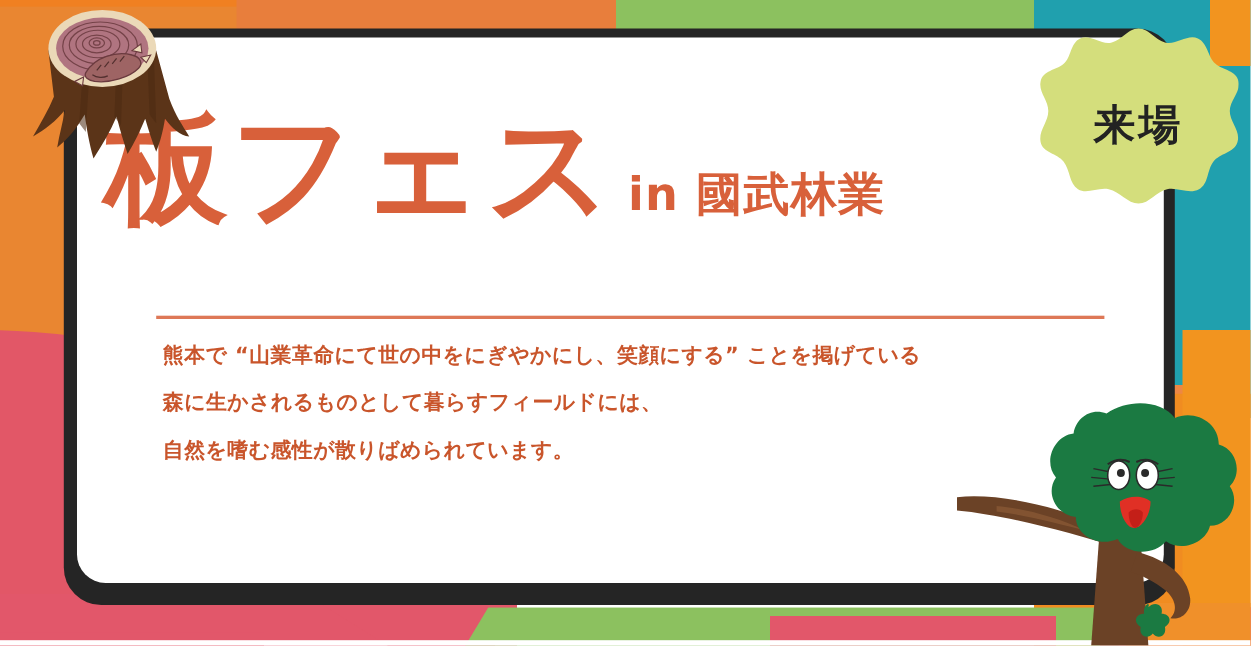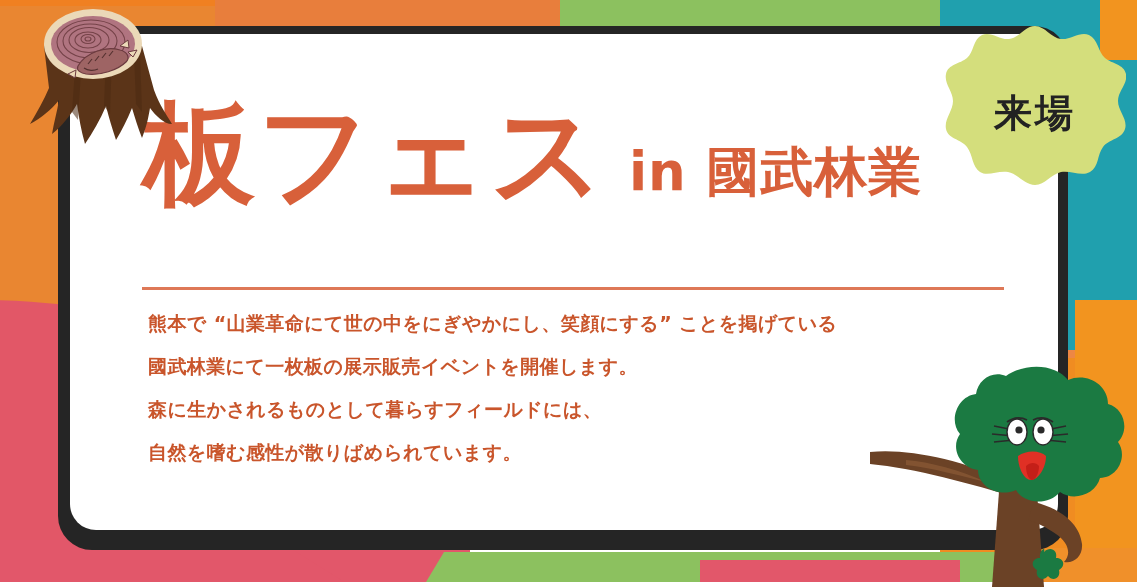--- a/index.html
+++ b/index.html
@@ -62,33 +62,32 @@
     border-radius: 26px;
     overflow: hidden;
   }
 
   
   #title-row {
     position: absolute;
     left: 95px; top: 100px;
     display: flex;
     align-items: flex-end;
-    gap: 22px;
-    margin-left: 48px;
+    gap: 12px;
   }
   #title-main {
     font-size: 112px;
     line-height: .95;
     font-weight: 900;
     color: #D8603A;
     letter-spacing: 2px;
     white-space: nowrap;
   }
   #title-sub {
-    font-size: 53px;
+    font-size: 42px;
     line-height: 1;
     font-weight: 900;
     color: #D8603A;
     letter-spacing: 1px;
     padding-bottom: 8px;
     white-space: nowrap;
   }
   #title-rule {
     position: absolute;
     left: 142px; top: 287px;
@@ -167,21 +166,20 @@
   <div id="card-surface"></div>
 
   <div id="title-row">
     <div id="title-main">板フェス</div>
     <div id="title-sub">in 國武林業</div>
   </div>
   <div id="title-rule"></div>
 
   <div id="body-copy">
     <div class="copy-line">熊本で “山業革命にて世の中をにぎやかにし、笑顔にする” ことを掲げている</div>
-    <div class="copy-line">國武林業にて一枚板の展示販売イベントを開催します。</div>
     <div class="copy-line">森に生かされるものとして暮らすフィールドには、</div>
     <div class="copy-line">自然を嗜む感性が散りばめられています。</div>
   </div>
 
   <div id="badge">
     <svg width="182" height="178" viewBox="0 0 182 178">
       <path fill="#D4DE7C" d="
         M91 2
         C101 2 107 14 117 15
         C127 16 136 7 145 11

